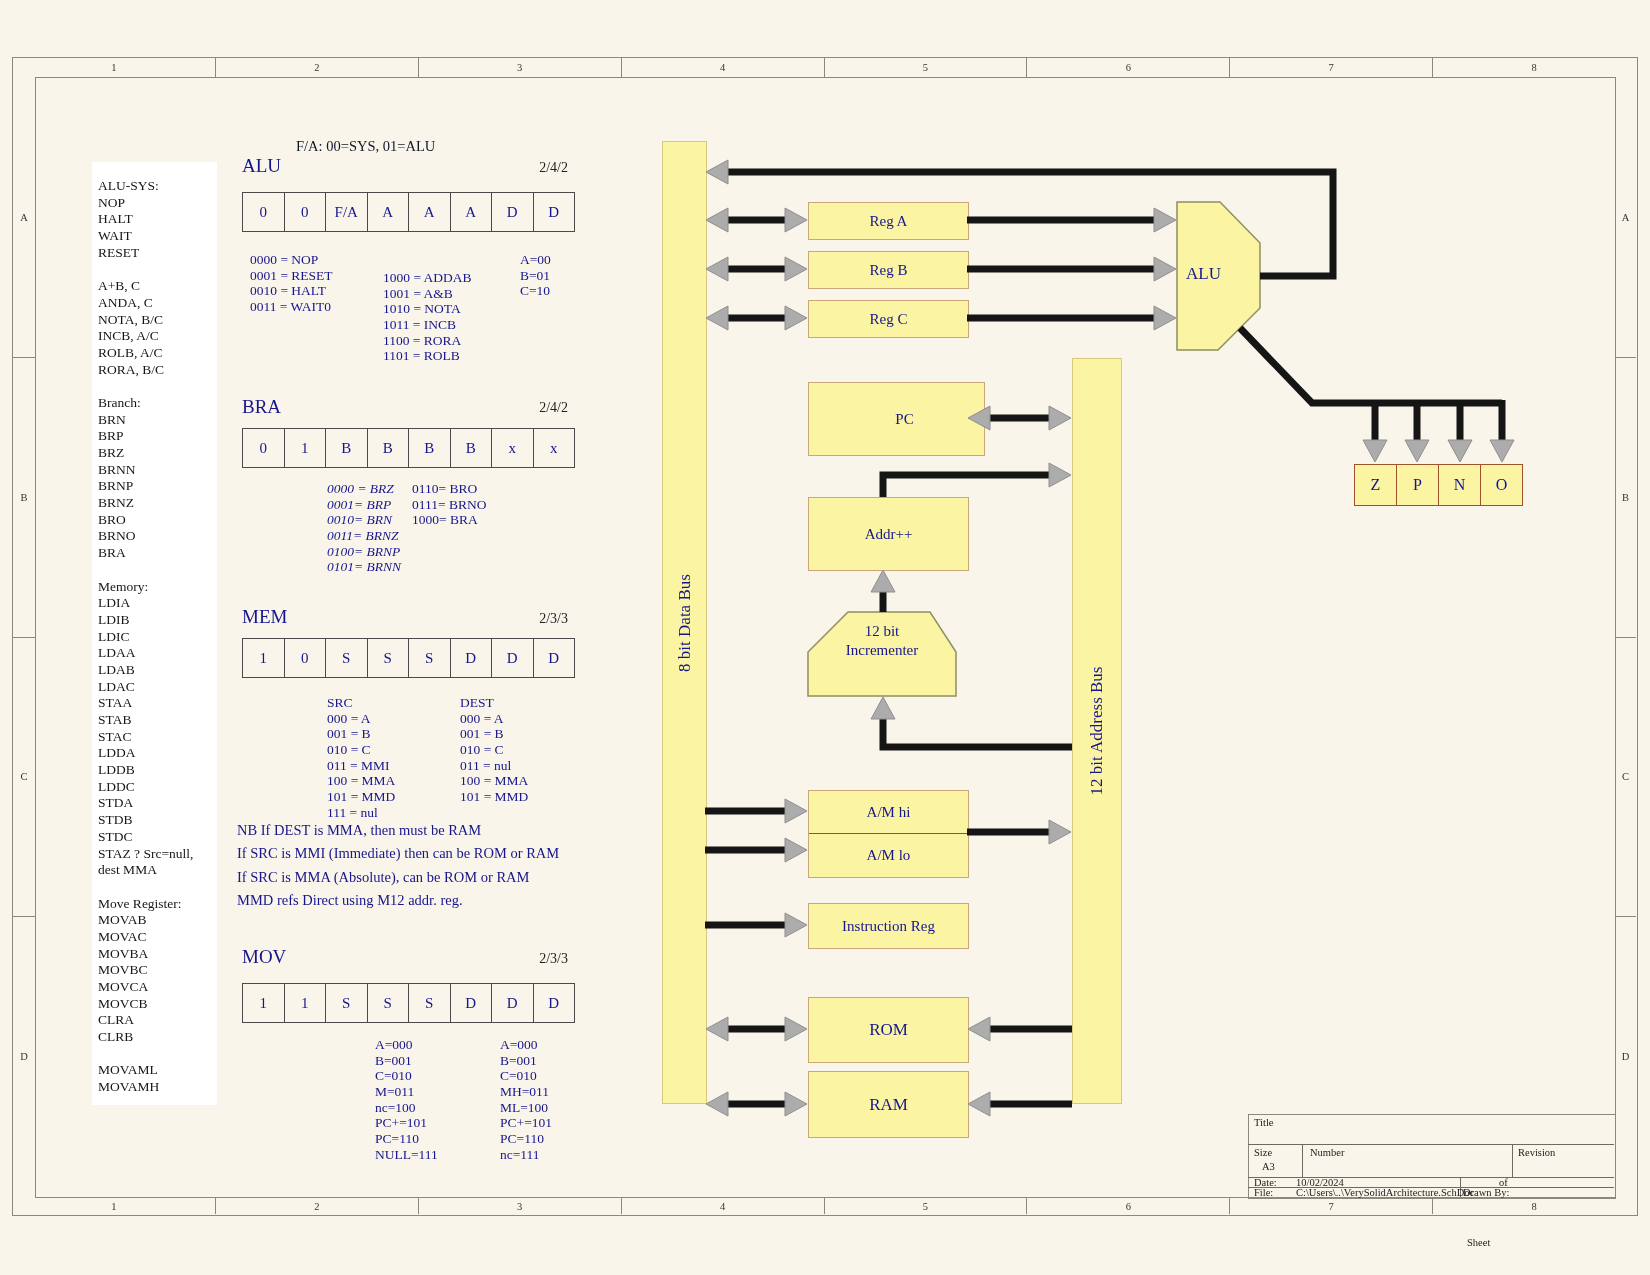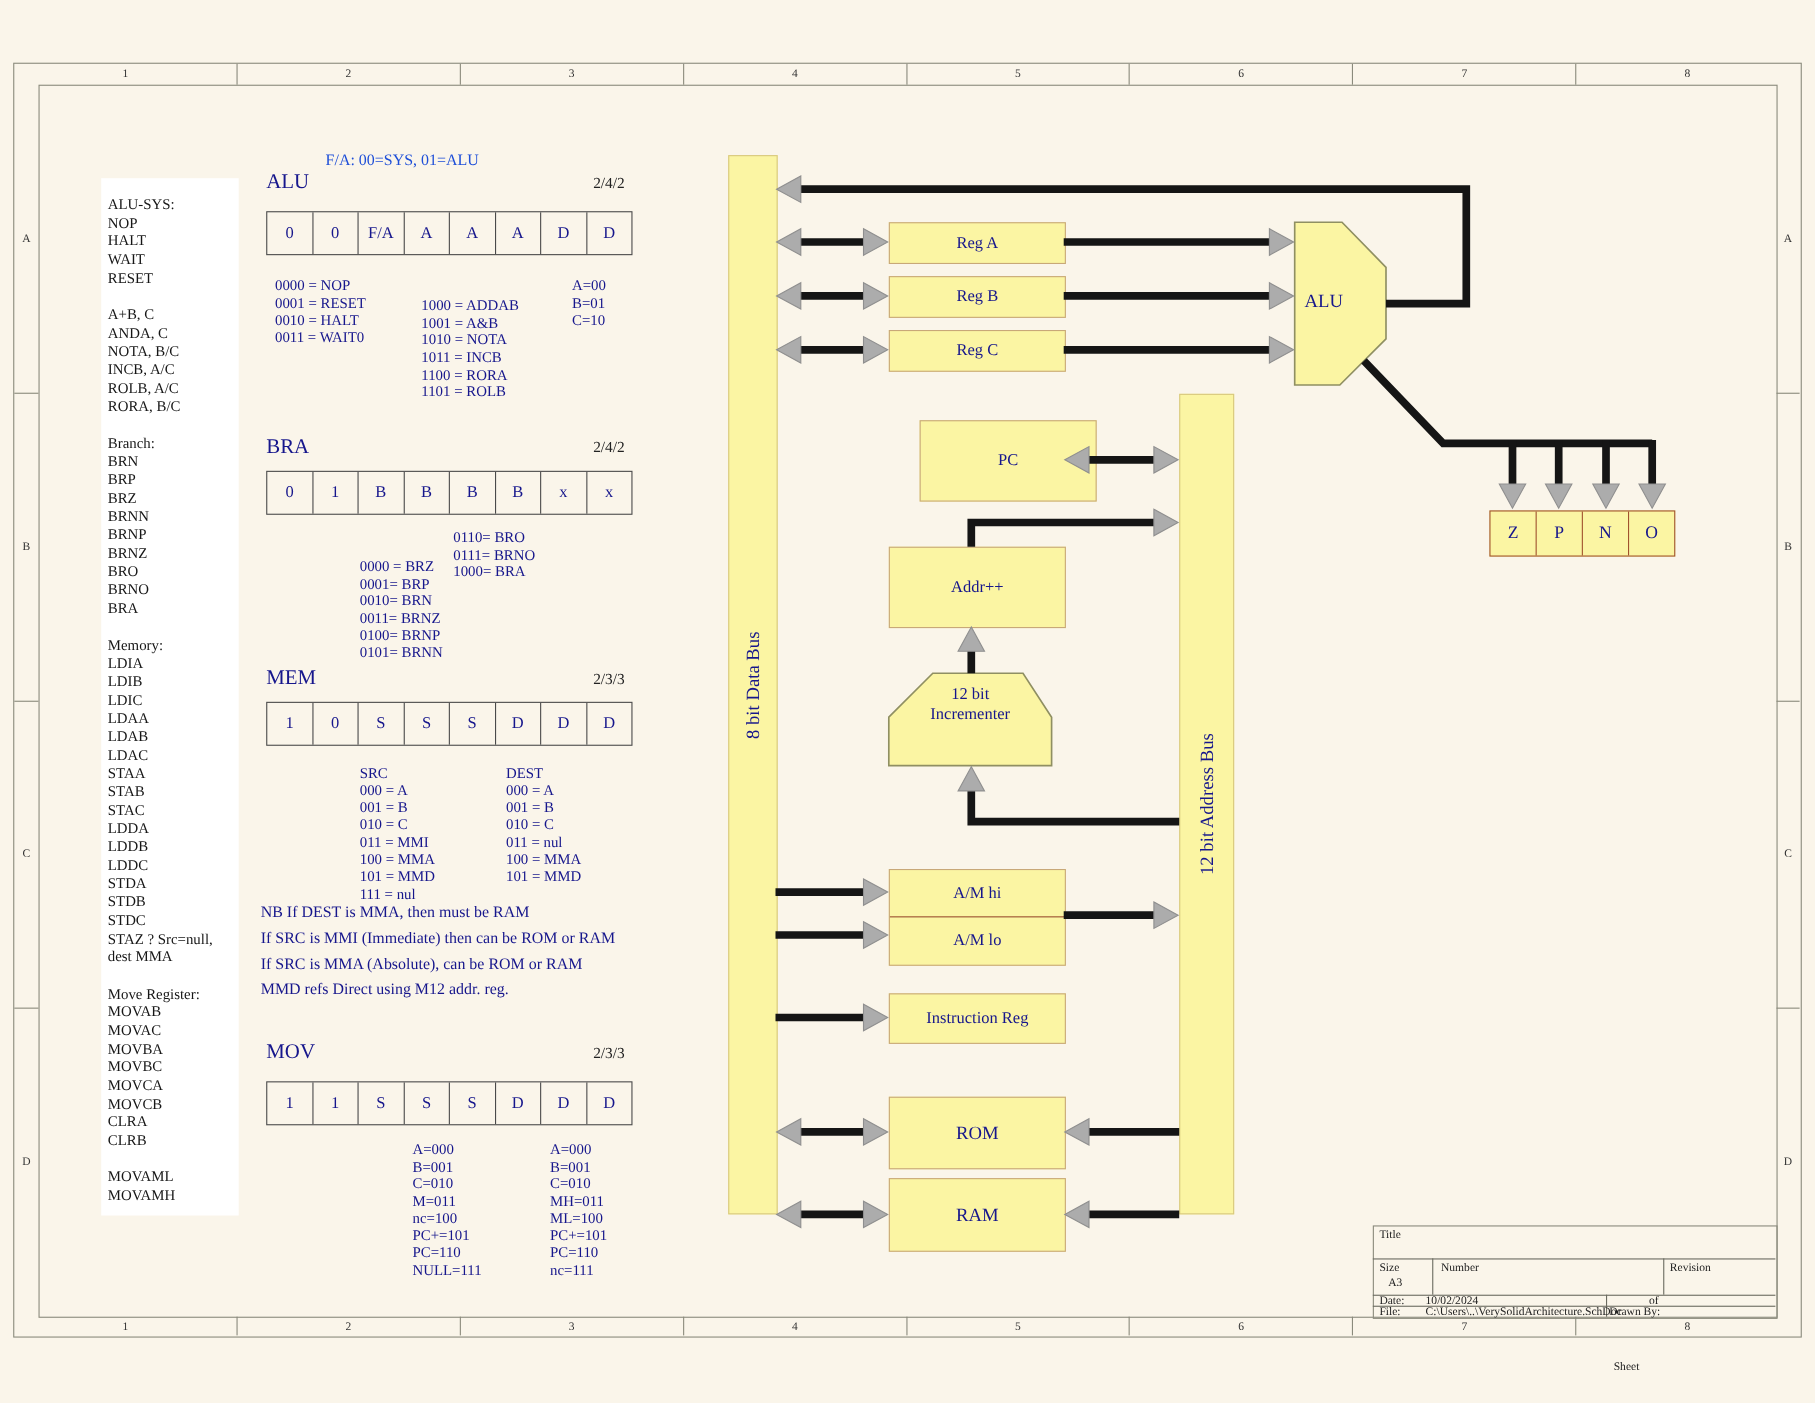--- a/index.html
+++ b/index.html
@@ -17,21 +17,21 @@
   .vband{position:absolute;display:flex;flex-direction:column;}
   .vband>div{flex:1;display:flex;align-items:center;justify-content:center;font-size:10.5px;color:#333;}
   .vband>div:not(:last-child){border-bottom:1px solid #8a8a7c;}
   
   .white-panel{position:absolute;background:#ffffff;}
   .ins-list{position:absolute;font-size:13.5px;color:#161616;}
   .ins-list>div{height:16.7px;white-space:nowrap;}
   
   .sec-title{position:absolute;font-size:19px;color:#16168C;}
   .sec-ratio{position:absolute;width:60px;text-align:right;font-size:14px;color:#222;}
-  .note-black{position:absolute;font-size:14.5px;color:#1d4ed8;white-space:nowrap;}
+  .note-black{position:absolute;font-size:14.5px;color:#0f172a;white-space:nowrap;}
   .bit-table{position:absolute;display:flex;border:1.5px solid #4a4a4a;background:transparent;}
   .bit-cell{width:40.5px;height:38px;display:flex;align-items:center;justify-content:center;
     color:#16168C;font-size:15px;}
   .bit-cell:not(:last-child){border-right:1.5px solid #4a4a4a;}
   .legend-col{position:absolute;color:#16168C;font-size:13.5px;}
   .legend-col>div{height:15.7px;white-space:nowrap;}
   .mem-notes{position:absolute;color:#16168C;font-size:14.5px;}
   .mem-notes>div{height:23.3px;white-space:nowrap;}
   
   .block{position:absolute;background:#FBF5A3;border:1px solid #C8A878;color:#16168C;
@@ -186,21 +186,21 @@
 <div class="bit-table" style="left:242px;top:428px;">
     <div class="bit-cell">0</div>
     <div class="bit-cell">1</div>
     <div class="bit-cell">B</div>
     <div class="bit-cell">B</div>
     <div class="bit-cell">B</div>
     <div class="bit-cell">B</div>
     <div class="bit-cell">x</div>
     <div class="bit-cell">x</div>
   </div>
-<div class="legend-col" style="left:327px;top:507px;">
+<div class="legend-col" style="left:327px;top:481px;font-style:italic;">
     <div>0000 = BRZ</div>
     <div>0001= BRP</div>
     <div>0010= BRN</div>
     <div>0011= BRNZ</div>
     <div>0100= BRNP</div>
     <div>0101= BRNN</div>
   </div>
 <div class="legend-col" style="left:412px;top:481px;">
     <div>0110= BRO</div>
     <div>0111= BRNO</div>
@@ -287,21 +287,21 @@
 
 <div class="block" style="left:808px;top:202px;width:159px;height:36px;">
     <span>Reg A</span>
   </div>
 <div class="block" style="left:808px;top:251px;width:159px;height:36px;">
     <span>Reg B</span>
   </div>
 <div class="block" style="left:808px;top:300px;width:159px;height:36px;">
     <span>Reg C</span>
   </div>
-<div class="block" style="left:836px;top:382px;width:159px;height:72px;">
+<div class="block" style="left:808px;top:382px;width:159px;height:72px;padding-left:16px;">
     <span>PC</span>
   </div>
 <div class="block" style="left:808px;top:497px;width:159px;height:72px;">
     <span>Addr++</span>
   </div>
 
 <div class="block" style="left:808px;top:790px;width:159px;height:86px;flex-direction:column;justify-content:flex-start;">
   <div style="height:43px;display:flex;align-items:center;">A/M hi</div>
   <div class="am-divider" style="top:42px;"></div>
   <div style="height:43px;display:flex;align-items:center;">A/M lo</div>

